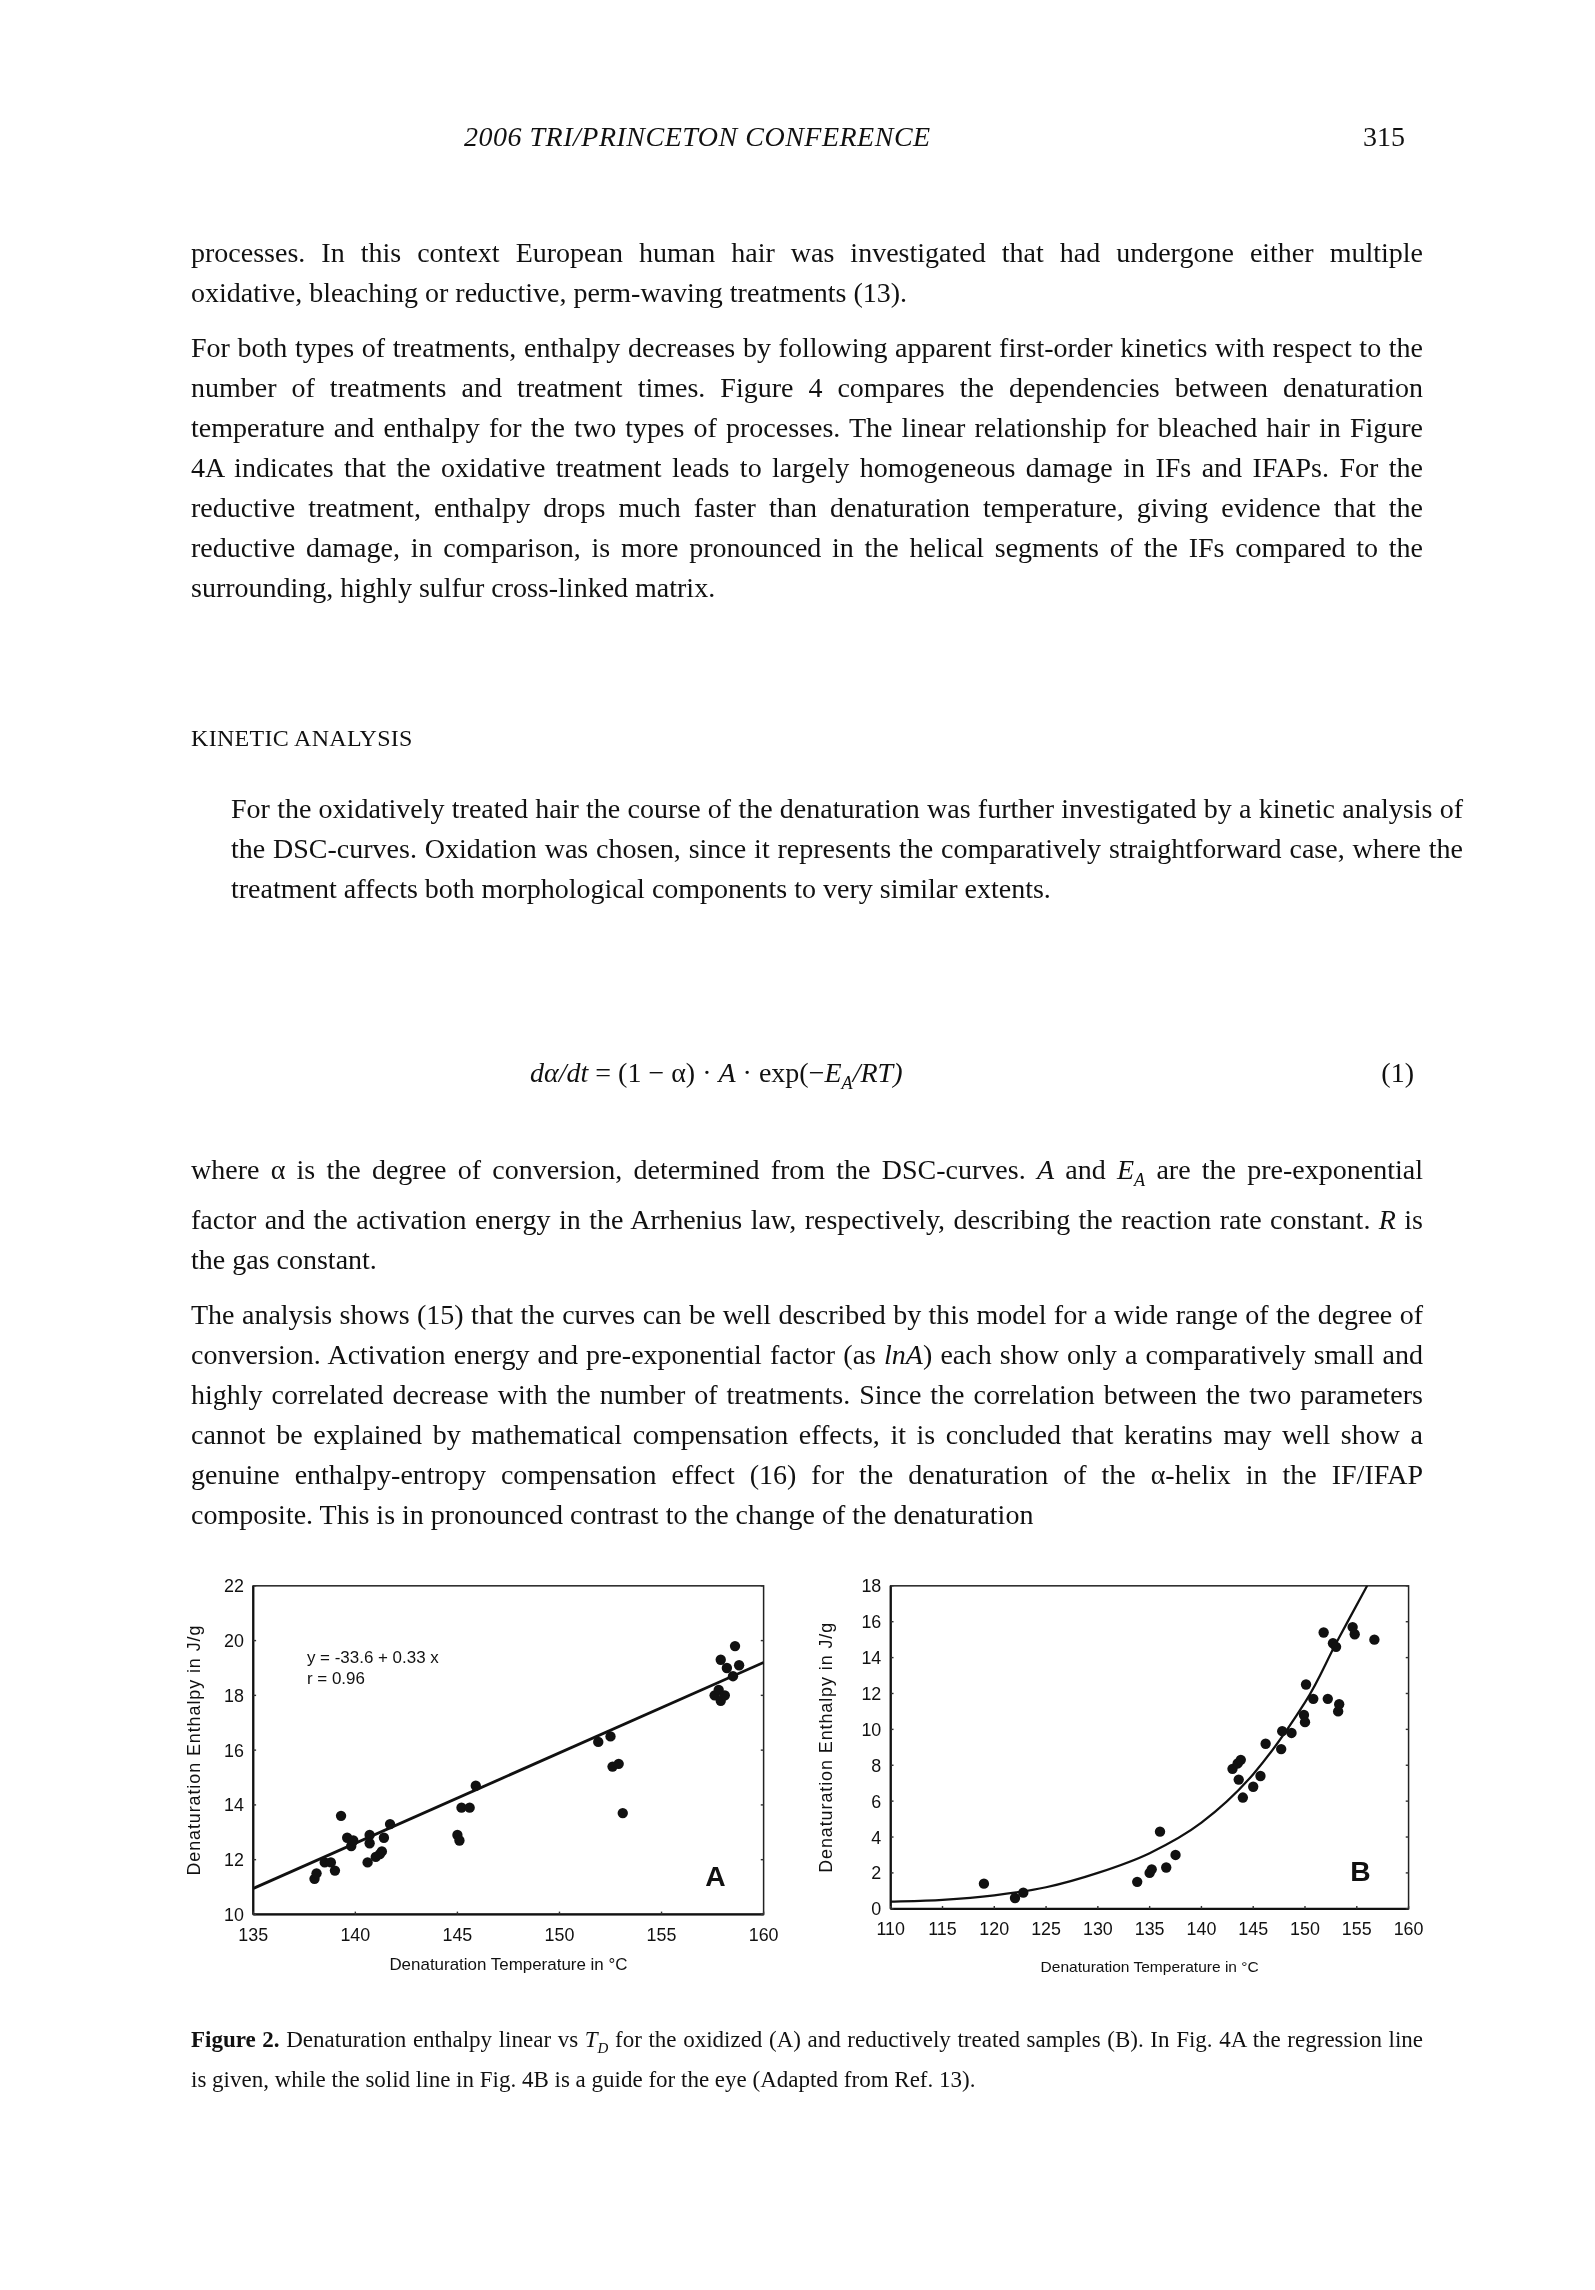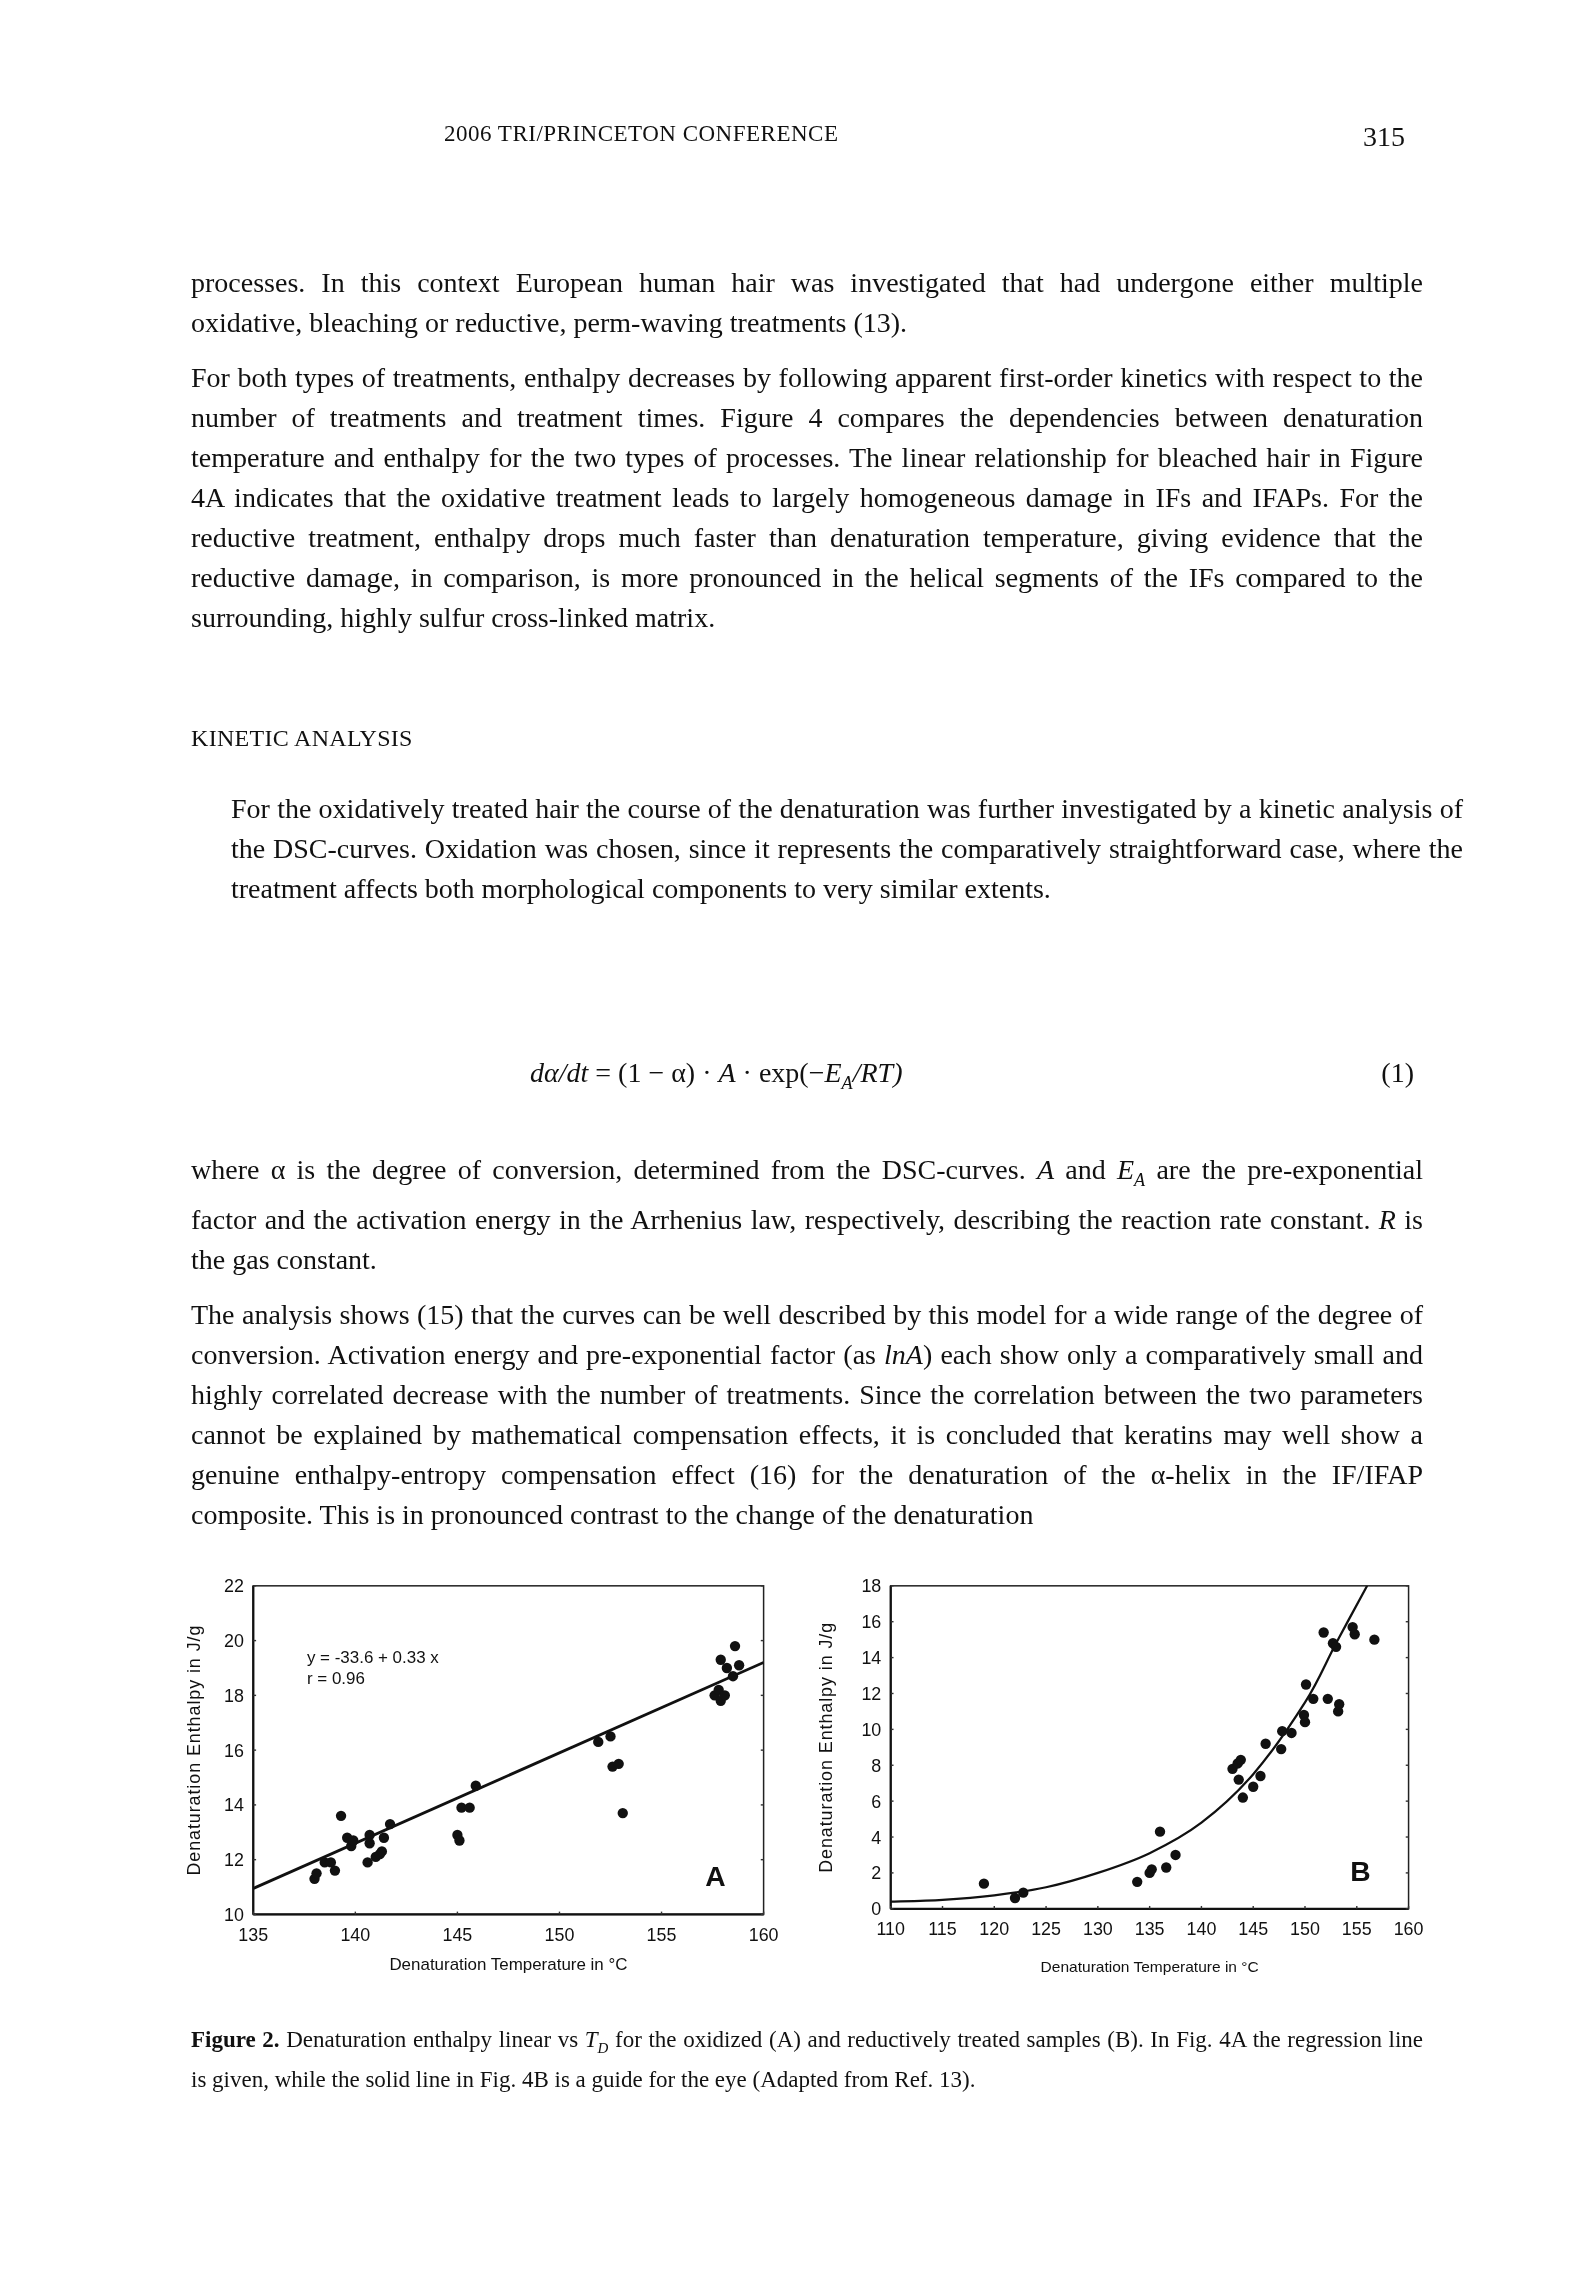--- a/index.html
+++ b/index.html
@@ -1,19 +1,19 @@
 <!DOCTYPE html>
 <html style="font-size:15px"><head>
 <meta charset="utf-8">
 <style>
   html, body { margin: 0; padding: 0; background: #ffffff; }
   body { width: 1595px; height: 2291px; position: relative; overflow: hidden;
          font-family: "Liberation Serif", "DejaVu Serif", serif; color: #111; }
   .running-head { position: absolute; top: 121px; left: 0; width: 1595px; height: 38px; }
-  .running-head .title { position: absolute; left: 444px; top: 0; font-size: 23px; letter-spacing: 0.5px; }
+  .running-head .title { position: absolute; left: 464px; top: 0; font-size: 28px; letter-spacing: 0.5px; font-style: italic; }
   .running-head .pageno { position: absolute; left: 1363px; top: 0; font-size: 28px; }
   .body-text { position: absolute; left: 191px; width: 1232px; font-size: 28px; line-height: 40px; text-align: justify; }
   .body-text p { margin: 0 0 15px 0; }
   .heading { position: absolute; left: 191px; top: 725px; font-size: 24px; letter-spacing: 0.3px; }
   .equation { position: absolute; left: 182px; width: 1232px; top: 1057px; height: 40px; font-size: 28px; }
   .equation .expr { position: absolute; left: 348px; top: 0; }
   .equation .num { position: absolute; right: 0; top: 0; }
   sub { font-size: 65%; }
   .figure { position: absolute; left: 0; top: 1563px; width: 1595px; height: 443px; }
   .figure svg { position: absolute; left: 0; top: 0; }
@@ -22,21 +22,21 @@
   .caption .label { font-weight: bold; }
 </style>
 </head>
 <body>
 
 <div class="running-head">
   <span class="title">2006 TRI/PRINCETON CONFERENCE</span>
   <span class="pageno">315</span>
 </div>
 
-<div class="body-text" style="top:263px;">
+<div class="body-text" style="top:233px;">
   <p>processes. In this context European human hair was investigated that had undergone either multiple oxidative, bleaching or reductive, perm-waving treatments (13).</p>
   <p>For both types of treatments, enthalpy decreases by following apparent first-order kinetics with respect to the number of treatments and treatment times. Figure 4 compares the dependencies between denaturation temperature and enthalpy for the two types of processes. The linear relationship for bleached hair in Figure 4A indicates that the oxidative treatment leads to largely homogeneous damage in IFs and IFAPs. For the reductive treatment, enthalpy drops much faster than denaturation temperature, giving evidence that the reductive damage, in comparison, is more pronounced in the helical segments of the IFs compared to the surrounding, highly sulfur cross-linked matrix.</p>
 </div>
 
 <div class="heading">KINETIC ANALYSIS</div>
 
 <div class="body-text" style="top:789px;margin-left:40px;">
   <p>For the oxidatively treated hair the course of the denaturation was further investigated by a kinetic analysis of the DSC-curves. Oxidation was chosen, since it represents the comparatively straightforward case, where the treatment affects both morphological components to very similar extents.</p>
 </div>
 

